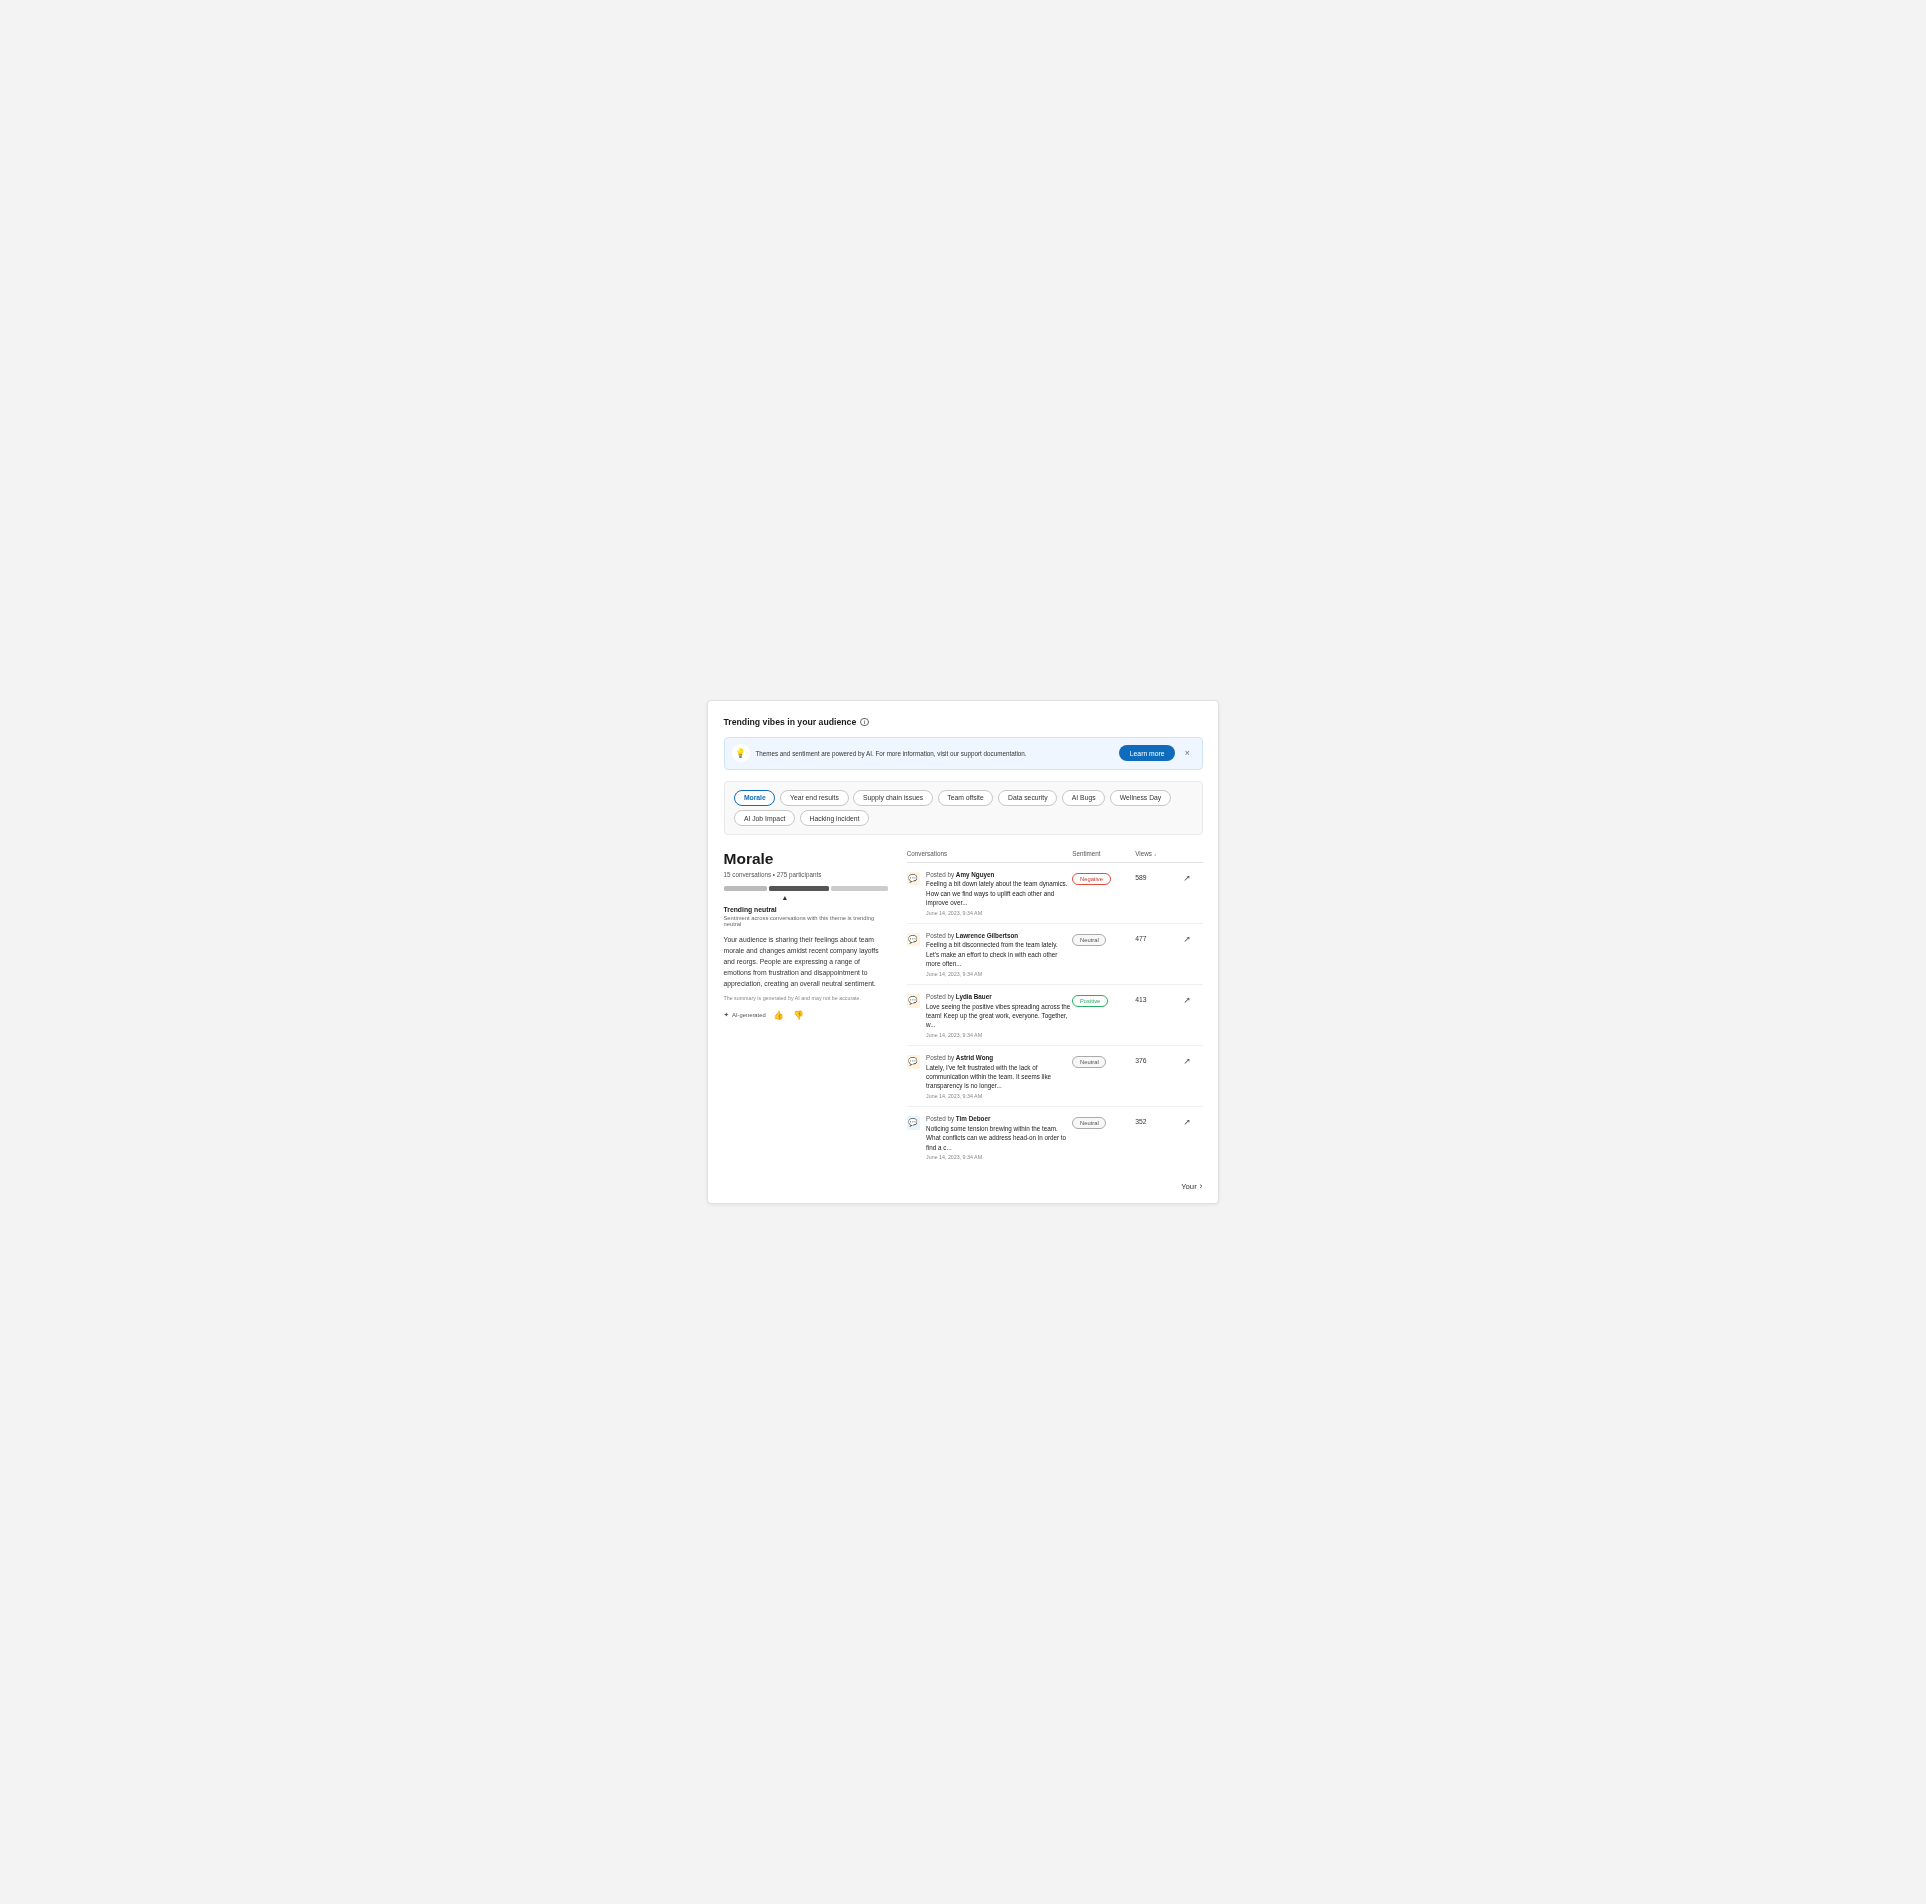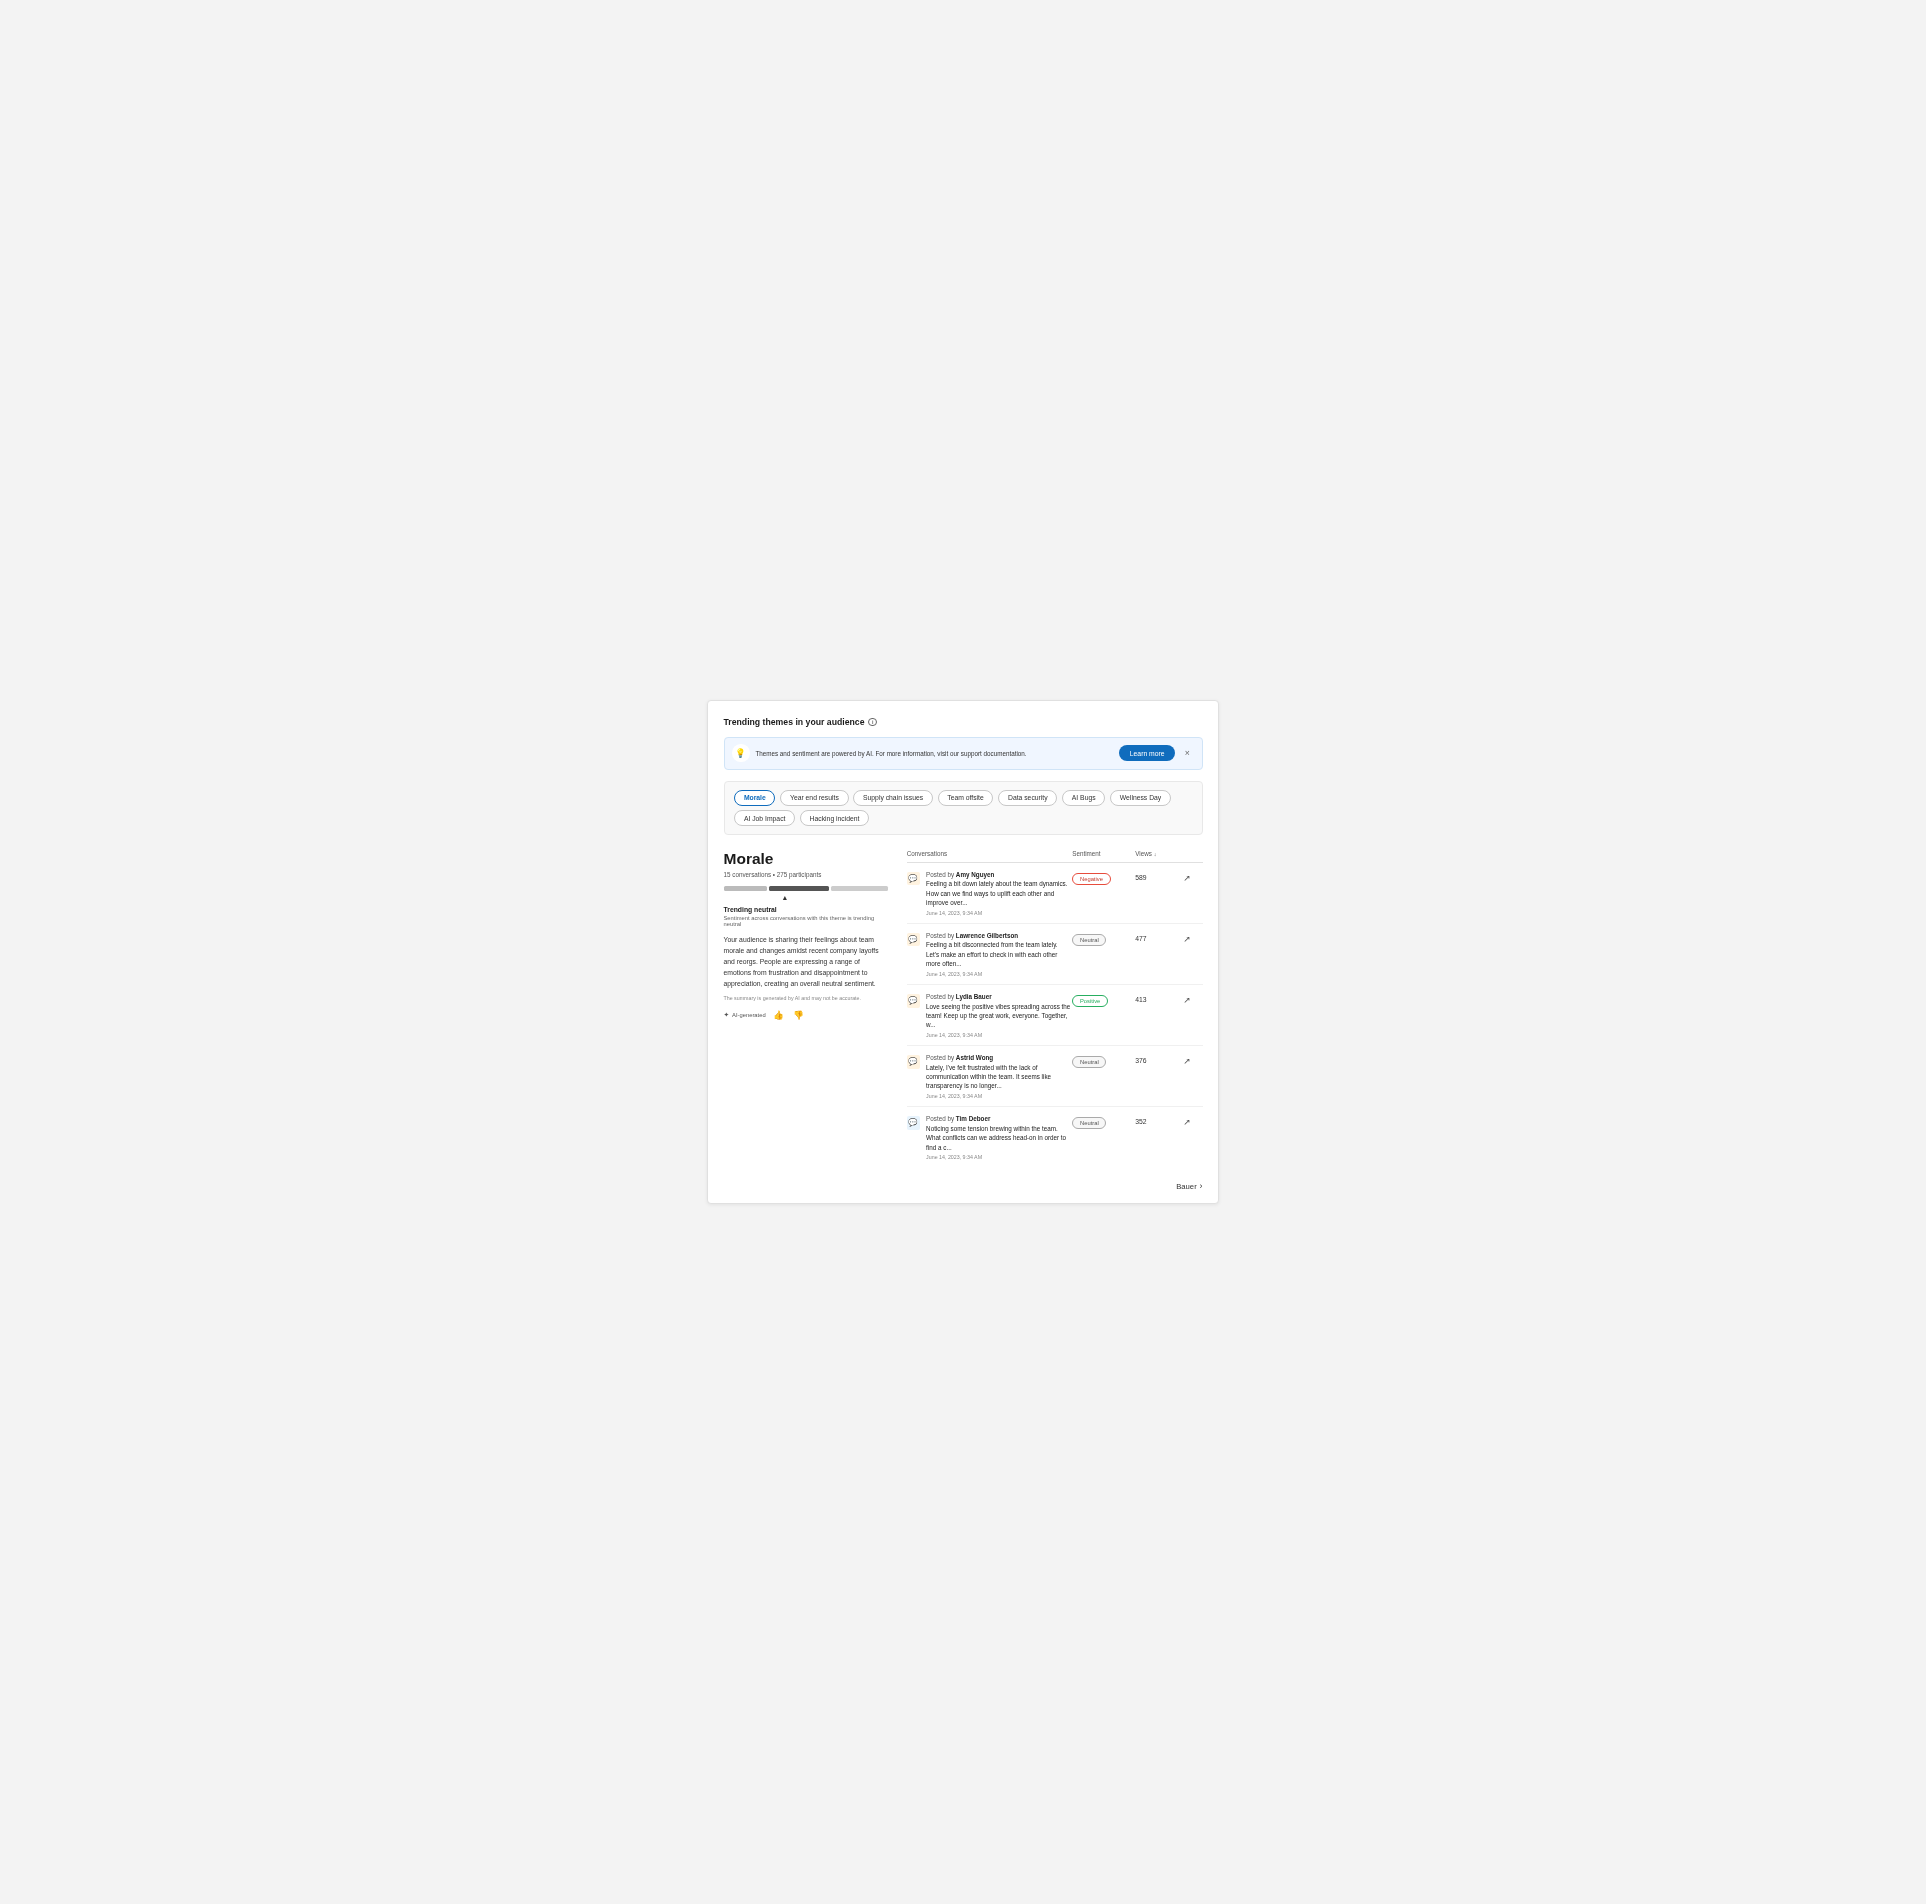--- a/index.html
+++ b/index.html
@@ -302,21 +302,21 @@
       font-weight: 500;
     }
     .next-chevron { font-size: 8.7px; }
   </style>
 </head>
 <body>
 
 <div class="card">
 
   <div class="page-title">
-    <span>Trending themes in your audience</span>
+    <span>Trending vibes in your audience</span>
     <span class="info-icon">i</span>
   </div>
 
   <div class="banner">
     <div class="banner-icon">💡</div>
     <span class="banner-text">Themes and sentiment are powered by AI. For more information, visit our support documentation.</span>
     <button class="learn-more-btn">Learn more</button>
     <button class="close-btn">×</button>
   </div>
 
@@ -458,20 +458,20 @@
     <div>
       <span class="sentiment-badge sentiment-neutral">Neutral</span>
     </div>
     <div class="conv-views">352</div>
     <div class="conv-trend">↗</div>
   </div>
         </div>
 
       <div class="next-footer">
         <button class="next-btn">
-          <span>Bauer</span>
+          <span>Your</span>
           <span class="next-chevron">›</span>
         </button>
       </div>
     </div>
   </div>
 </div>
 
 
 </body></html>

